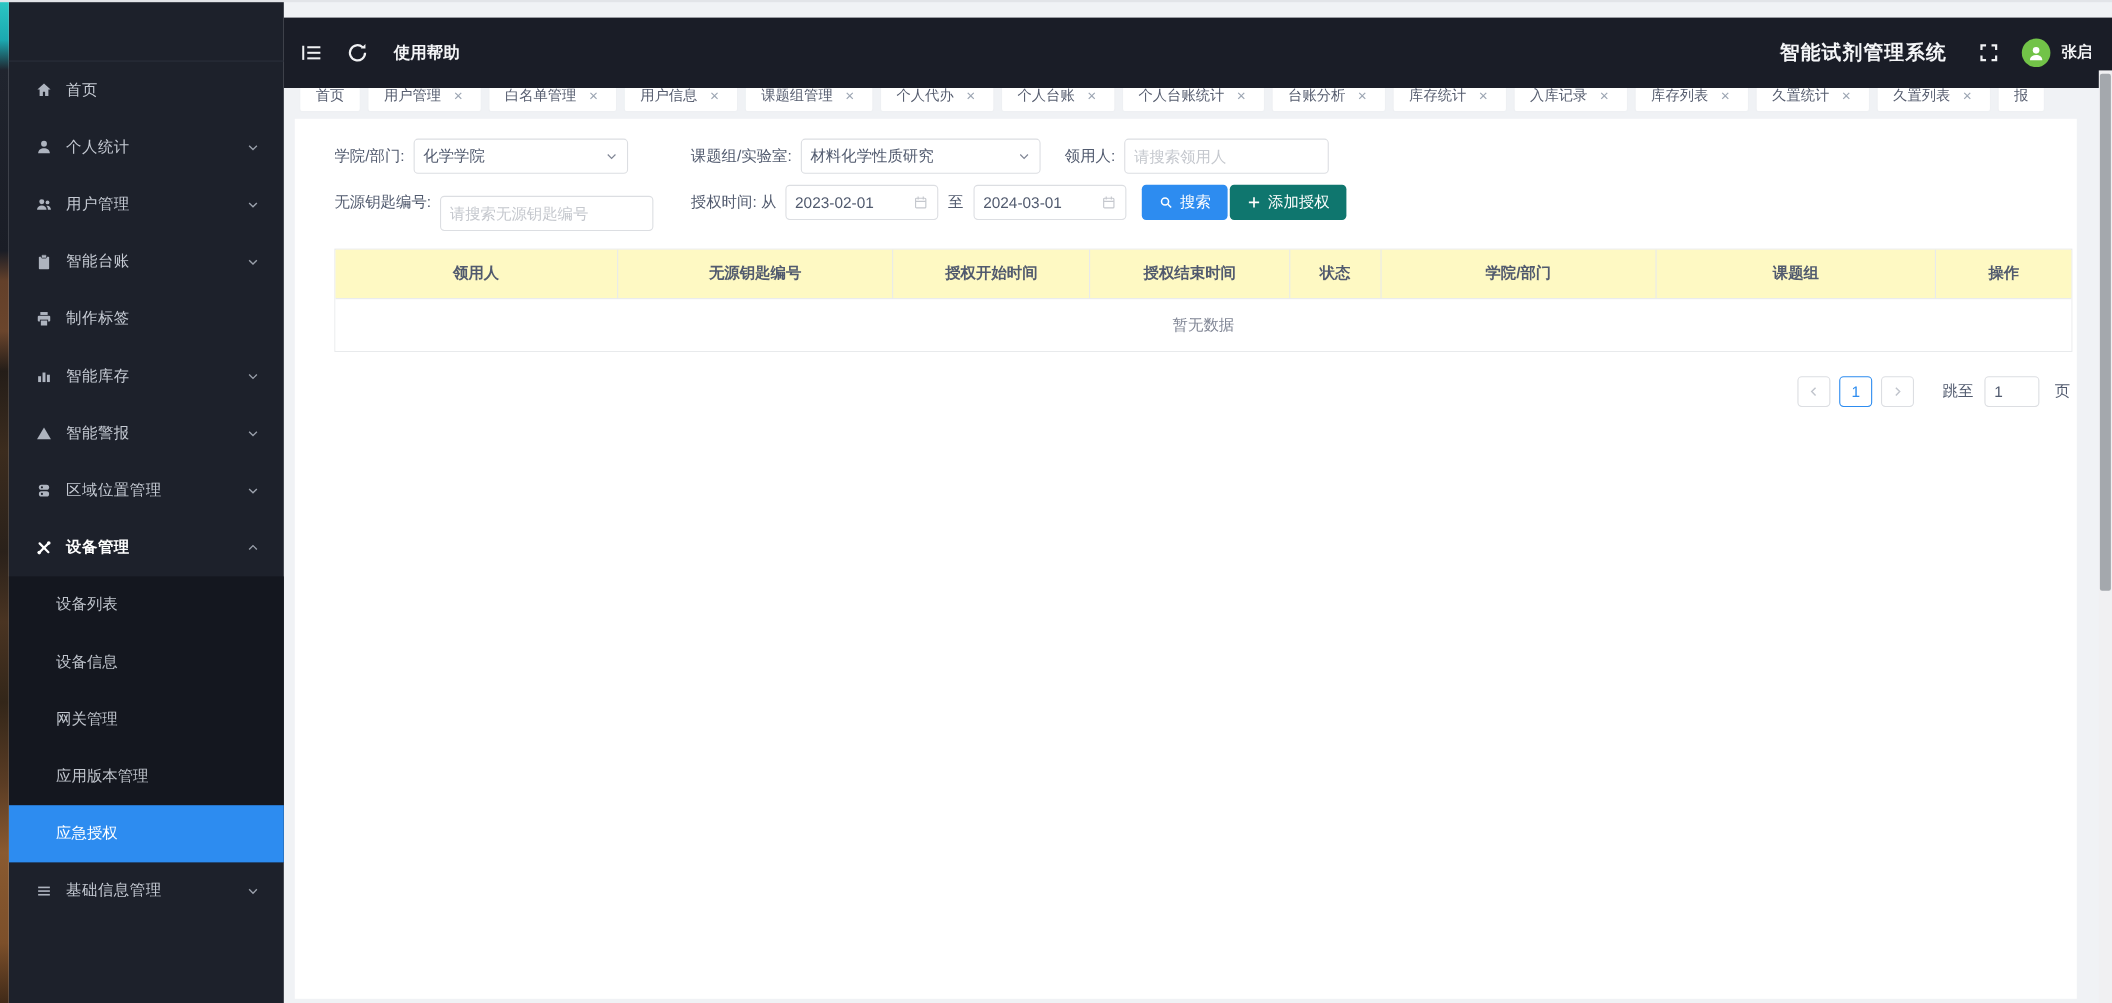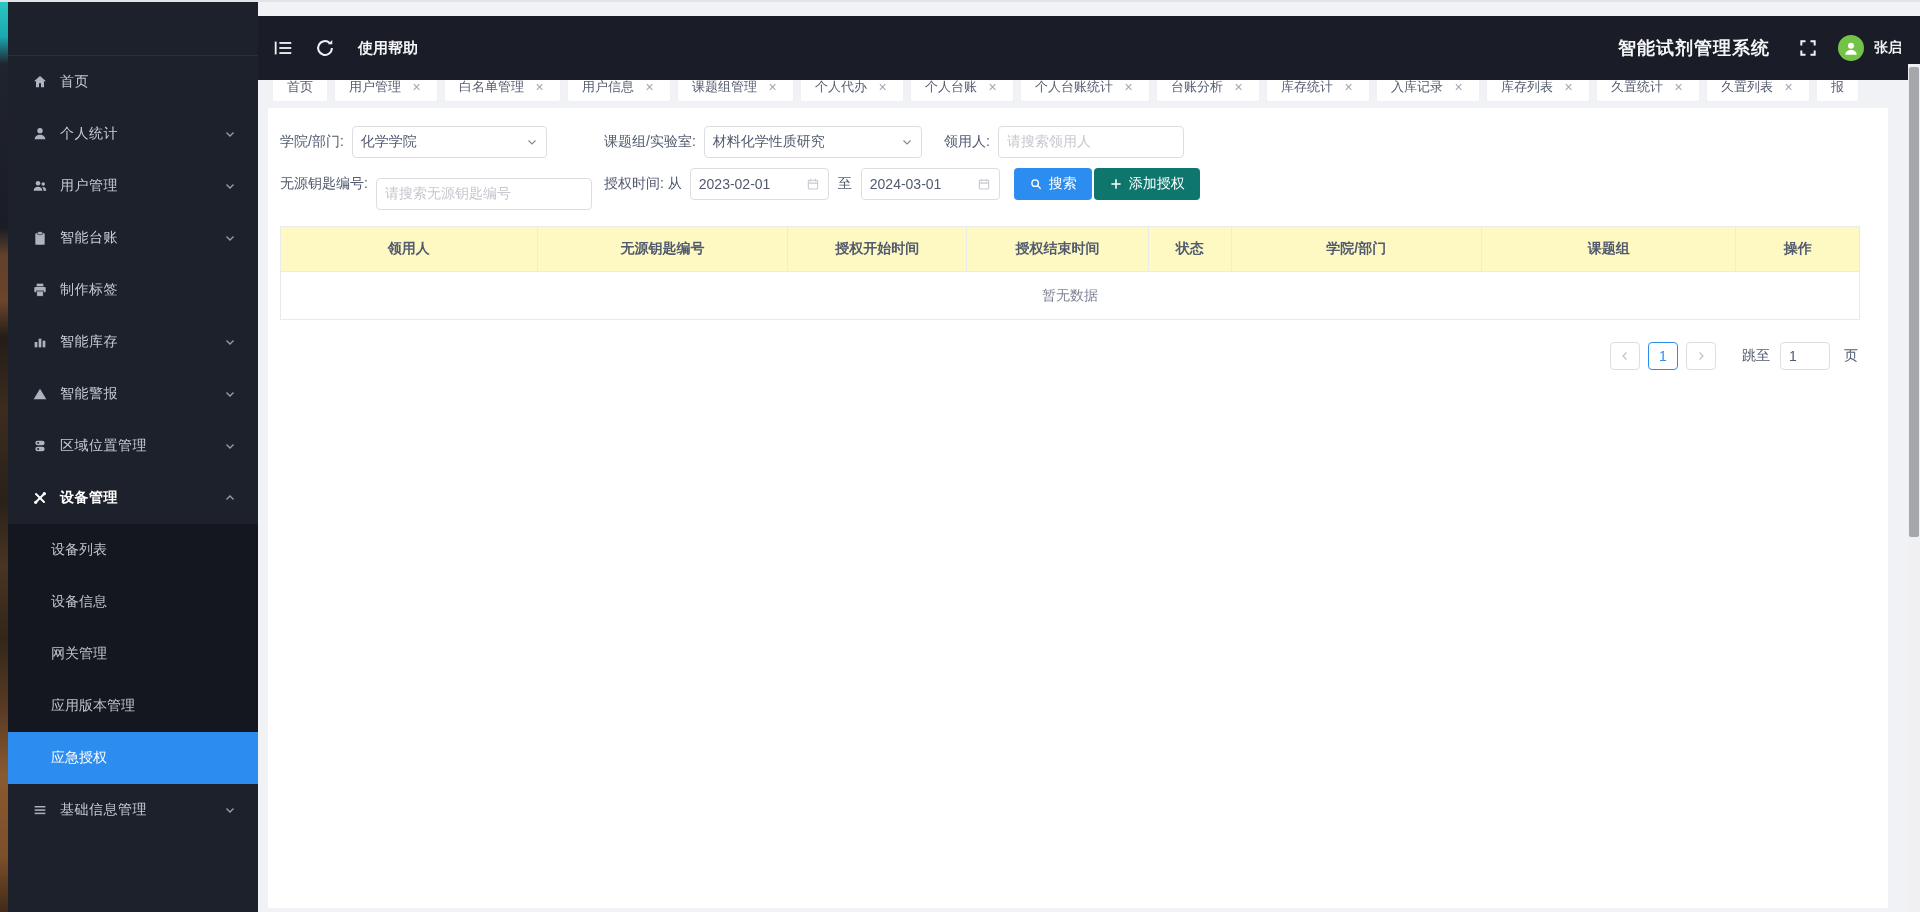--- a/index.html
+++ b/index.html
@@ -73,44 +73,44 @@
     cursor:pointer; flex:none;
   }
   .tab .tab-close {
     margin-left:9px; color:#9ea7b4; font-size:14px; line-height:1; cursor:pointer;
     width:13px; text-align:center;
   }
 
   
   .panel {
     margin-left:10px; width:1620px; height:800px; background:#ffffff;
-    padding:18px 12px 0 12px;
+    padding:18px 12px 0 36px;
   }
 
   
   .filter-row { display:flex; align-items:center; height:32px; margin-bottom:10px; }
   .fgroup { display:flex; align-items:center; flex:none; }
   .fgroup.w1 { width:324px; }
   .fgroup.w2 { width:340px; }
   .flabel { color:#515a6e; margin-right:8px; flex:none; }
   .select-box {
     height:32px; border:1px solid #dcdee2; border-radius:4px; background:#fff;
     display:flex; align-items:center; padding:0 8px; cursor:pointer; color:#515a6e;
   }
   .select-box .sel-text { flex:1; font-size:14px; }
   .select-box .sel-chev { width:12px; height:12px; color:#808695; flex:none; }
   .sel-dept { width:195px; }
   .sel-group { width:218px; }
   .text-input {
     height:32px; border:1px solid #dcdee2; border-radius:4px; padding:0 8px;
-    font-size:14px; color:#515a6e; font-family:Liberation Serif, serif; outline:none; background:#fff;
+    font-size:14px; color:#515a6e; font-family:Liberation Sans, sans-serif; outline:none; background:#fff;
   }
   .text-input::placeholder { color:#c5c8ce; }
   .inp-recipient { width:186px; }
-  .inp-key { width:216px;margin-top:20px; }
+  .inp-key { width:194px;margin-top:20px; }
   .date-box {
     width:139px; height:32px; border:1px solid #dcdee2; border-radius:4px;
     display:flex; align-items:center; padding:0 8px; cursor:pointer;
   }
   .date-box .date-text { flex:1; color:#515a6e; font-size:14px; }
   .date-box .cal-icon { width:14px; height:14px; color:#c5c8ce; flex:none; }
   .mid-label { margin:0 9px 0 9px; color:#515a6e; flex:none; }
   .btn {
     height:32px; border:none; border-radius:4px; color:#fff; font-size:14px;
     display:flex; align-items:center; justify-content:center; cursor:pointer;

